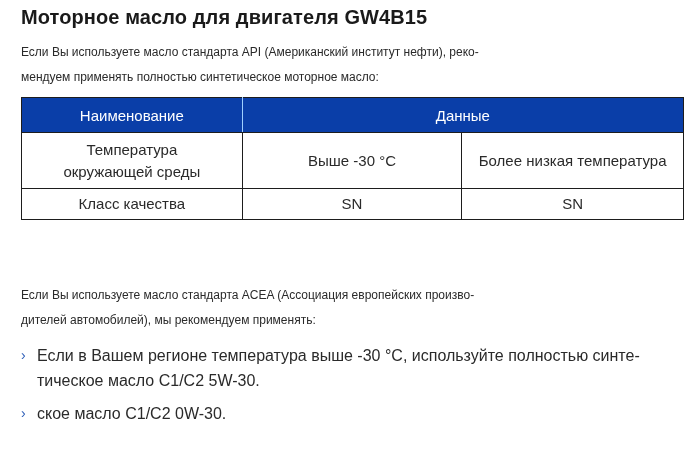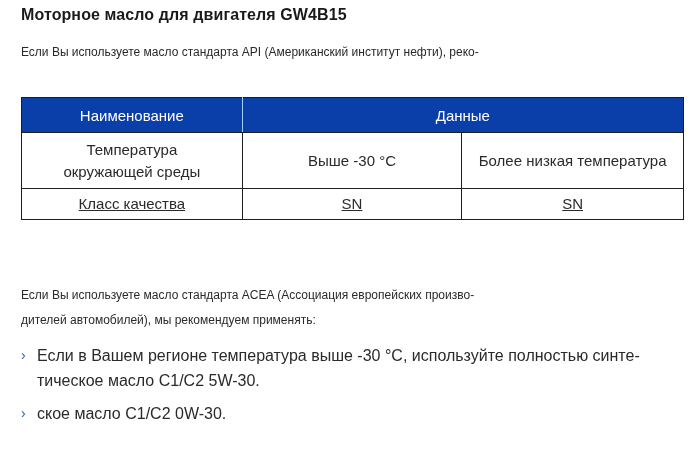--- a/index.html
+++ b/index.html
@@ -1,21 +1,21 @@
 <!DOCTYPE html>
 <html><head>
 <meta charset="utf-8">
 <style>
   * { box-sizing: border-box; margin: 0; padding: 0; }
   html, body { width: 700px; height: 450px; background: #ffffff; overflow: hidden; }
   body { font-family: "Liberation Sans", sans-serif; color: #222222; position: relative; }
 
   .title {
     position: absolute; left: 21px; top: 6px;
-    font-size: 16px; font-weight: bold; color: #1a1a1a;
+    font-size: 20px; font-weight: bold; color: #1a1a1a;
     letter-spacing: 0.1px;
   }
   .para {
     position: absolute; left: 21px;
     font-size: 12px; line-height: 25px; color: #2a2a2a;
     width: 670px;
   }
   .p1 { top: 40px; }
   .p2 { top: 283px; }
 
@@ -28,21 +28,21 @@
     background: #0a3ea8; color: #ffffff; font-weight: normal;
     height: 35px; font-size: 15px; text-align: center;
     border: 1px solid #1d1d1d;
   }
   table.spec th.first { border-right: 1px solid #9fd0ff; }
   table.spec td {
     border: 1px solid #1d1d1d; text-align: center; vertical-align: middle;
     line-height: 22px;
   }
   table.spec tr.r1 td { height: 56px; }
-  table.spec tr.r2 td, table.spec tr.r3 td { height: 31px; text-decoration: underline; }
+  table.spec tr.r2 td, table.spec tr.r3 td { height: 31px; }
   .c1 { width: 221px; }
   .c2 { width: 220px; }
   .c3 { width: 222px; }
 
   .bullet {
     position: absolute; left: 21px; width: 670px;
     font-size: 16px; line-height: 25px; color: #2a2a2a;
     padding-left: 16px;
   }
   .bullet .chev {
@@ -52,20 +52,21 @@
   .b1 { top: 343px; }
   .b2 { top: 401px; }
 </style>
 </head>
 <body>
 
 <div class="title">Моторное масло для двигателя GW4B15</div>
 
 <div class="para p1">
   <div>Если Вы используете масло стандарта API (Американский институт нефти), реко-</div>
+  <div>мендуем применять полностью синтетическое моторное масло:</div>
 </div>
 
 <table class="spec">
   <thead>
     <tr>
       <th class="c1 first">Наименование</th>
       <th colspan="2">Данные</th>
     </tr>
   </thead>
   <tbody>

